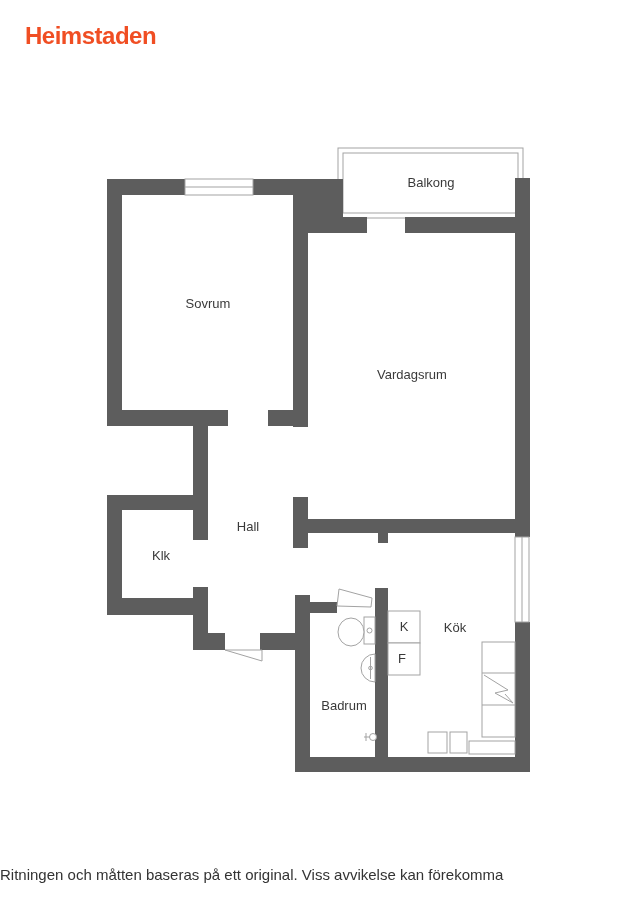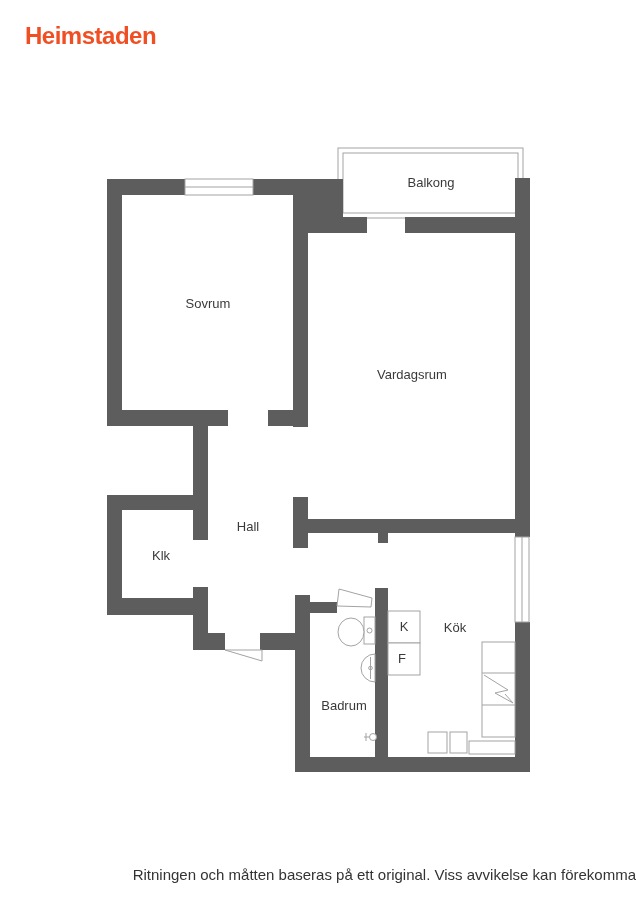--- a/index.html
+++ b/index.html
@@ -1,20 +1,20 @@
 <!DOCTYPE html>
 <html style="--wall-color: #5d5d5d; --outline-color: #a3a3a3; --text-color: #3a3a3a; --logo-color: #f04e23;"><head>
 <meta charset="utf-8">
 <style>
   html,body{margin:0;padding:0;background:#ffffff;}
   body{width:636px;height:900px;position:relative;overflow:hidden;
        font-family:"Liberation Sans","DejaVu Sans",sans-serif;}
   .logo{position:absolute;left:25px;top:22px;font-size:24px;font-weight:bold;
         letter-spacing:-0.5px;color:var(--logo-color,#f04e23);}
-  .footer{position:absolute;left:0;top:866px;width:636px;text-align:right;
+  .footer{position:absolute;left:0;top:866px;width:636px;text-align:left;
           font-size:15px;color:#333333;}
   svg.plan{position:absolute;left:0;top:0;}
   .wall{fill:var(--wall-color,#5d5d5d);}
   .thin{fill:#ffffff;stroke:var(--outline-color,#a3a3a3);stroke-width:1;}
   .line{fill:none;stroke:var(--outline-color,#a3a3a3);stroke-width:1;}
   text.room{font-family:"Liberation Sans","DejaVu Sans",sans-serif;font-size:13px;
             fill:var(--text-color,#3a3a3a);text-anchor:middle;}
 </style>
 </head>
 <body>

